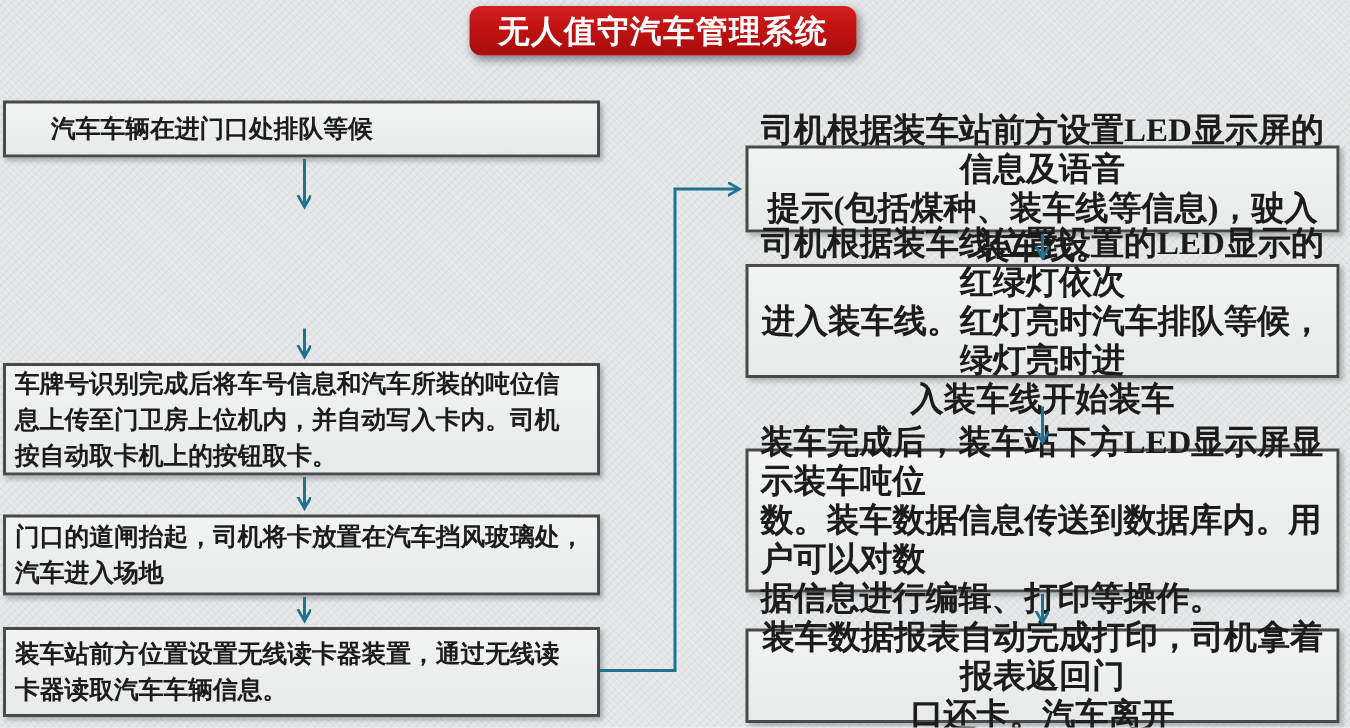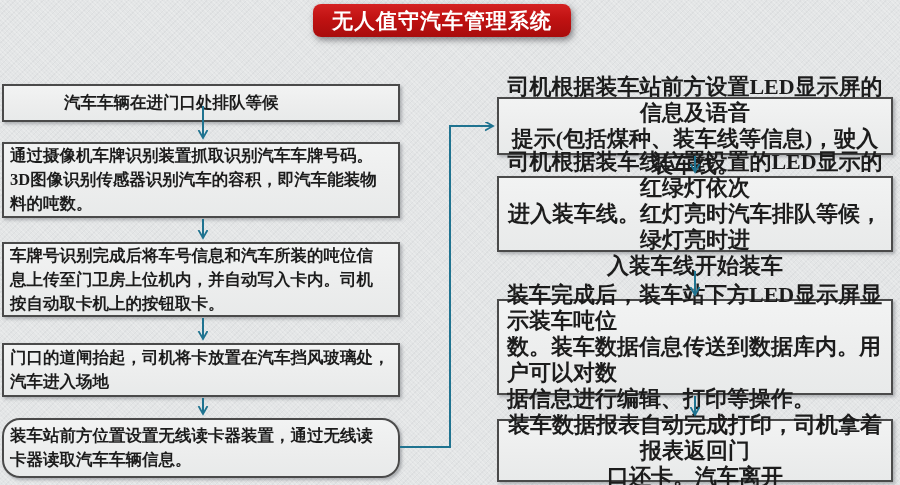--- a/index.html
+++ b/index.html
@@ -38,34 +38,31 @@
   .txt-center{text-align:center;justify-content:center;}
   svg.arrows{position:absolute;left:0;top:0;pointer-events:none;}
 </style>
 </head>
 <body>
 
 <div id="canvas">
 
   <div class="title">无人值守汽车管理系统</div>
 
-  <div class="box left-col txt-left" style="top:84px;height:38px;padding-left:60px;">汽车车辆在进门口处排队等候</div>
+  <div class="box left-col txt-left" style="top:67px;height:38px;padding-left:30px;">汽车车辆在进门口处排队等候</div>
 
-  <div class="box left-col txt-left" style="top:142px;height:76px;">通过摄像机车牌识别装置抓取识别汽车车牌号码。
-3D图像识别传感器识别汽车的容积，即汽车能装物
-料的吨数。</div>
 
   <div class="box left-col txt-left" style="top:343px;height:54px;">门口的道闸抬起，司机将卡放置在汽车挡风玻璃处，
 汽车进入场地</div>
 
   <div class="box left-col txt-left" style="top:242px;height:75px;">车牌号识别完成后将车号信息和汽车所装的吨位信
 息上传至门卫房上位机内，并自动写入卡内。司机
 按自动取卡机上的按钮取卡。</div>
 
-  <div class="box left-col txt-left" style="top:418px;height:60px;border-radius:18px;">装车站前方位置设置无线读卡器装置，通过无线读
+  <div class="box left-col txt-left" style="top:418px;height:60px;">装车站前方位置设置无线读卡器装置，通过无线读
 卡器读取汽车车辆信息。</div>
 
   <div class="box right-col txt-center" style="top:97px;height:58px;">司机根据装车站前方设置LED显示屏的信息及语音
 提示(包括煤种、装车线等信息)，驶入装车线。</div>
 
   <div class="box right-col txt-center" style="top:176px;height:76px;">司机根据装车线位置设置的LED显示的红绿灯依次
 进入装车线。红灯亮时汽车排队等候，绿灯亮时进
 入装车线开始装车</div>
 
   <div class="box right-col txt-center" style="top:419px;height:63px;">装车数据报表自动完成打印，司机拿着报表返回门

